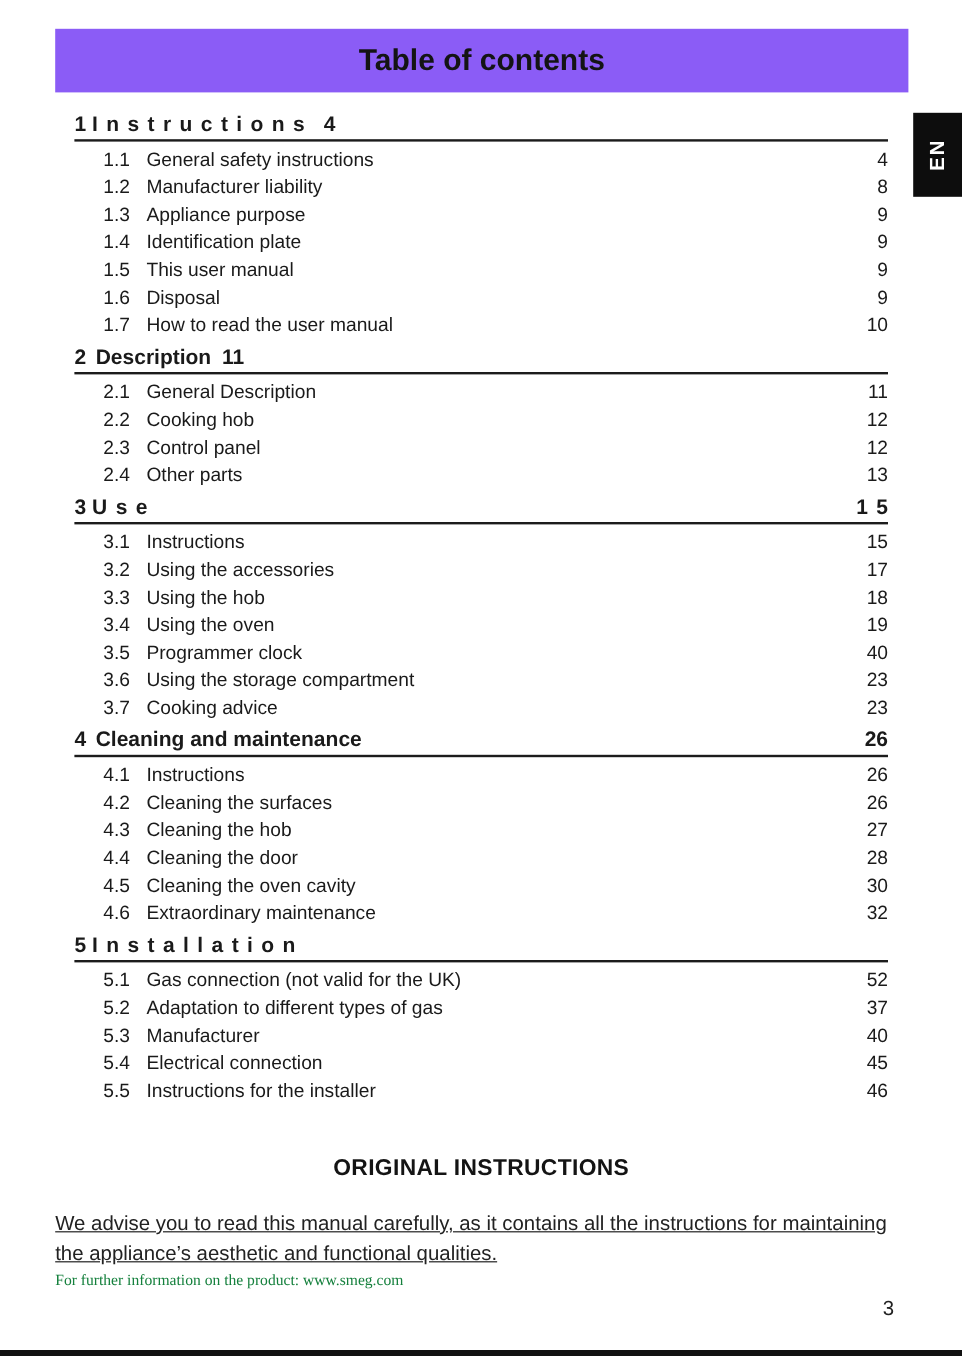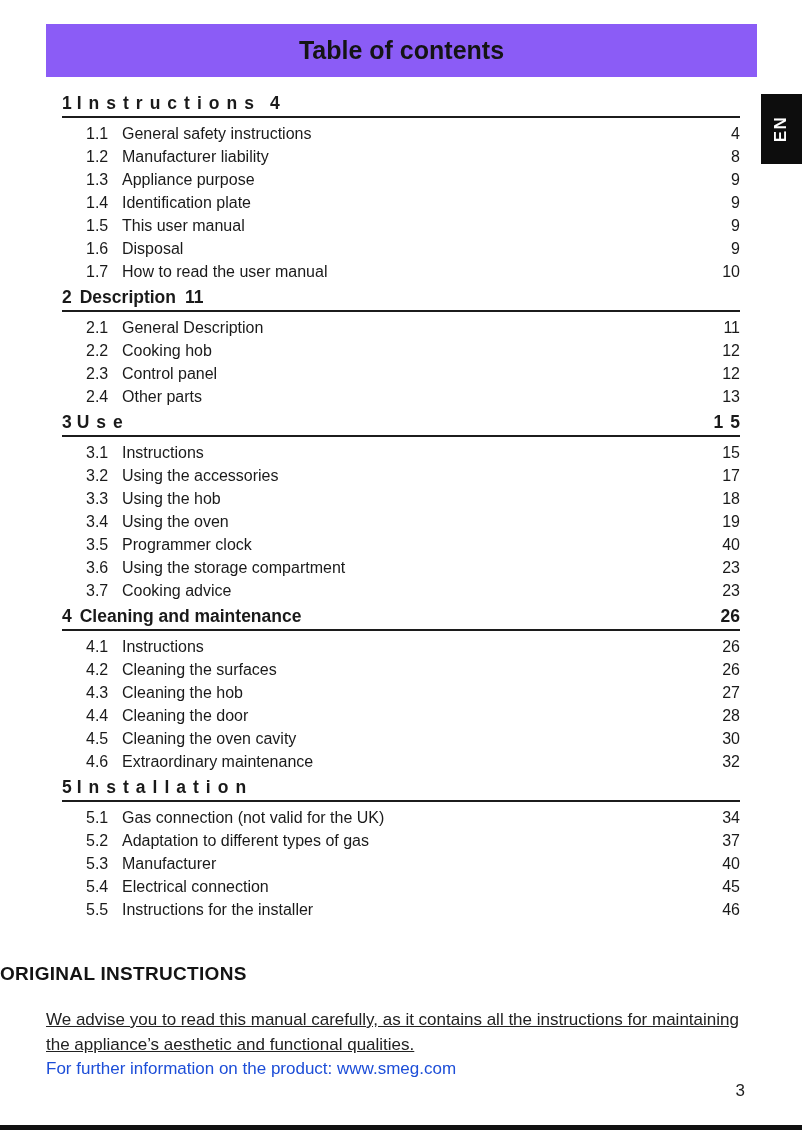--- a/index.html
+++ b/index.html
@@ -78,41 +78,42 @@
   }
   .item-num { flex: none; width: 36px; }
   .item-label { flex: 1; }
   .item-page { flex: none; text-align: right; }
 
   
   .original-heading {
     position: absolute;
     left: 0; top: 963px;
     width: 100%;
-    text-align: left;
+    text-align: center;
     font-weight: bold;
     font-size: 19px;
     letter-spacing: 0.3px;
     color: #141414;
   }
   .advice-text {
     position: absolute;
     left: 46px; top: 1008px;
     width: 712px;
     font-size: 17px;
     line-height: 24.5px;
     color: #222222;
     text-decoration: underline;
   }
   .info-text {
     position: absolute;
     left: 46px; top: 1059px;
     width: 712px;
-    font-size: 17px;
-    color: #1d4ed8;
+    font-size: 13px;
+    color: #15803d;
+    font-family: Liberation Serif, serif;
   }
   .page-number {
     position: absolute;
     top: 1081px; right: 57px;
     font-size: 17px;
     color: #222222;
   }
   .bottom-rule {
     position: absolute;
     left: 0; bottom: 6px;
@@ -322,21 +323,21 @@
   <section class="toc-section spaced">
     <div class="sec-heading">
       <span class="sec-num">5</span>
       <span class="sec-title">Installation</span>
 
     </div>
     <div class="sec-items">
   <div class="toc-item">
     <span class="item-num">5.1</span>
     <span class="item-label">Gas connection (not valid for the UK)</span>
-    <span class="item-page">34</span>
+    <span class="item-page">52</span>
   </div>
 
   <div class="toc-item">
     <span class="item-num">5.2</span>
     <span class="item-label">Adaptation to different types of gas</span>
     <span class="item-page">37</span>
   </div>
 
   <div class="toc-item">
     <span class="item-num">5.3</span>

